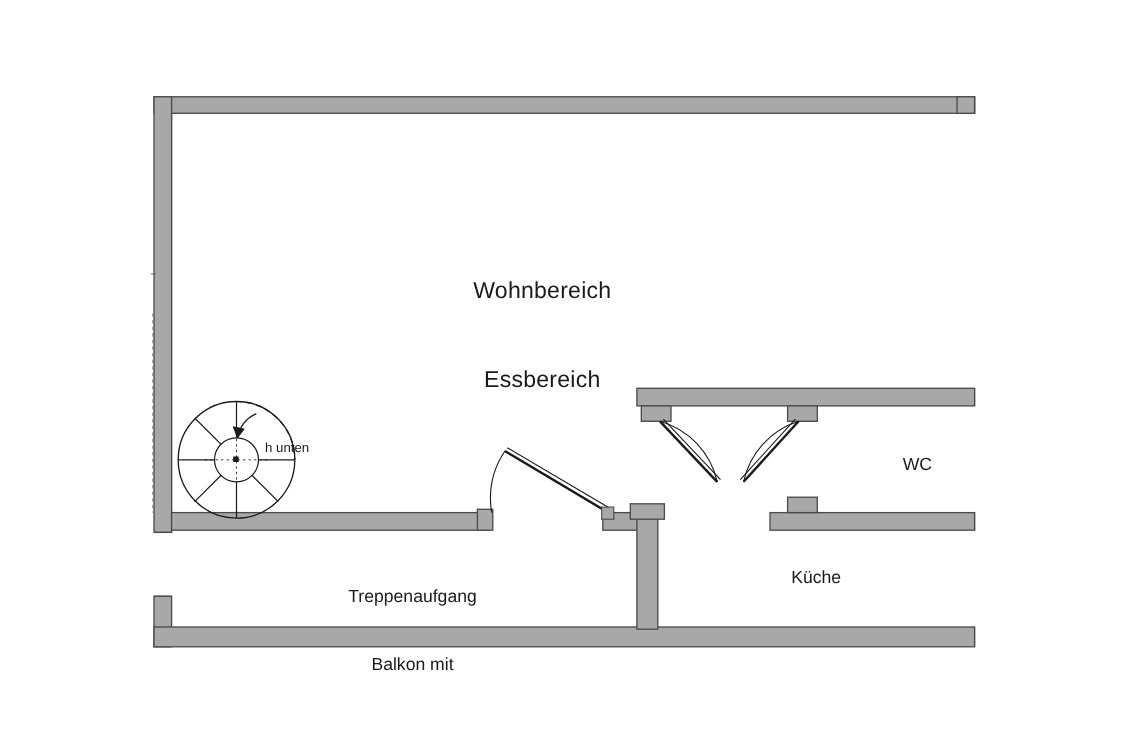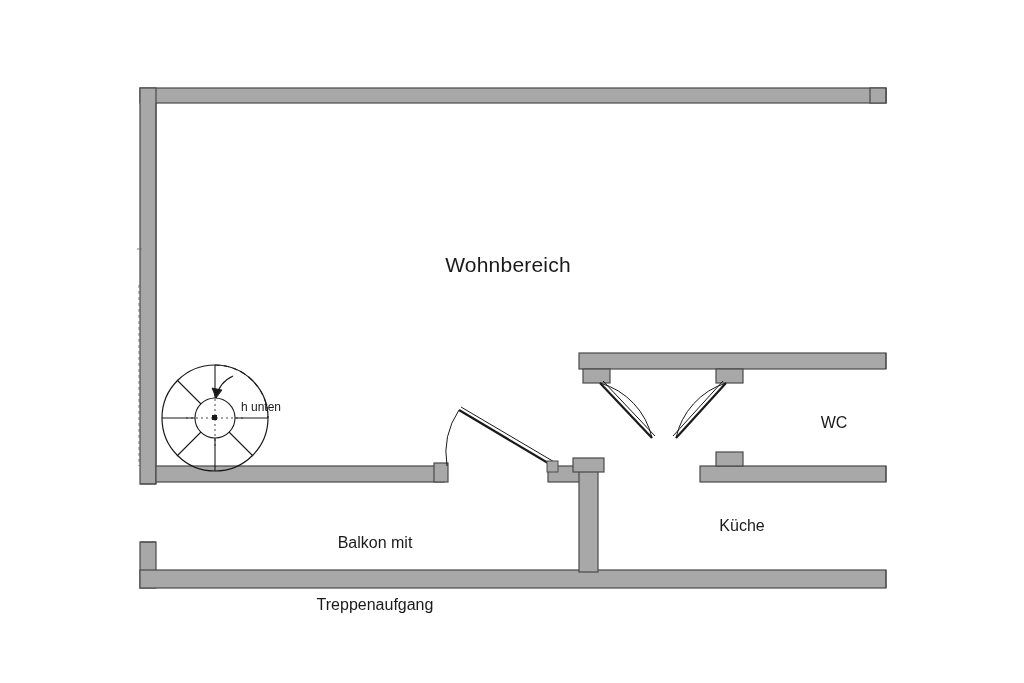--- a/index.html
+++ b/index.html
@@ -137,26 +137,27 @@
   </g>
 
   <g fill="none" stroke="#1a1a1a" stroke-width="1.2">
     <path d="M 726 383 L 676 438" stroke-width="2.2"></path>
     <path d="M 723 381 L 673 436" stroke-width="1"></path>
     <path d="M 676 438 A 74 74 0 0 1 726 383" stroke-width="1"></path>
   </g>
 
 </svg>
 
-<div class="plan-label label-main" style="left:383px; top:196px; width:250px;">
+<div class="plan-label label-main" style="left:368px; top:196px; width:250px;">
   <div>Wohnbereich</div>
+  <div>Essbereich</div>
 </div>
 
 <div class="plan-label label-sub" style="left:275px; top:491px; width:200px;">
+  <div>Treppenaufgang</div>
   <div>Balkon mit</div>
-  <div>Treppenaufgang</div>
 </div>
 
 <div class="plan-label label-sub" style="left:692px; top:516px; width:100px;">Küche</div>
 
 <div class="plan-label label-sub" style="left:794px; top:413px; width:80px;">WC</div>
 
 <div class="plan-label label-tiny" style="left:226px; top:400px; width:70px; text-align:center;">h unten</div>
 
 </body></html>

